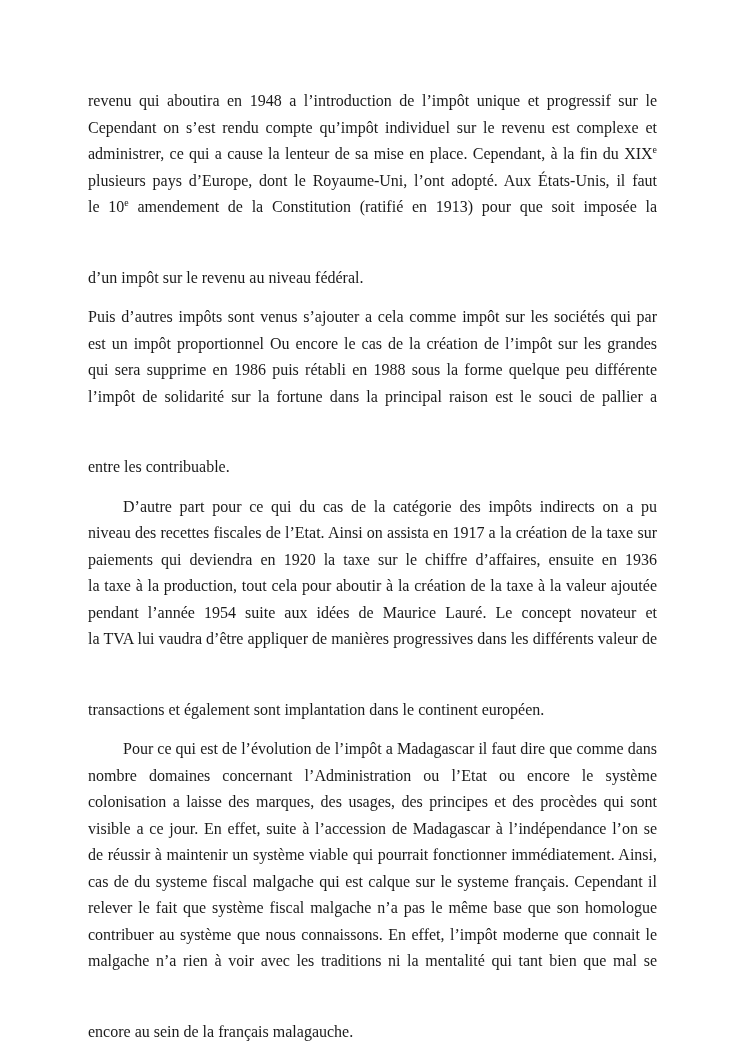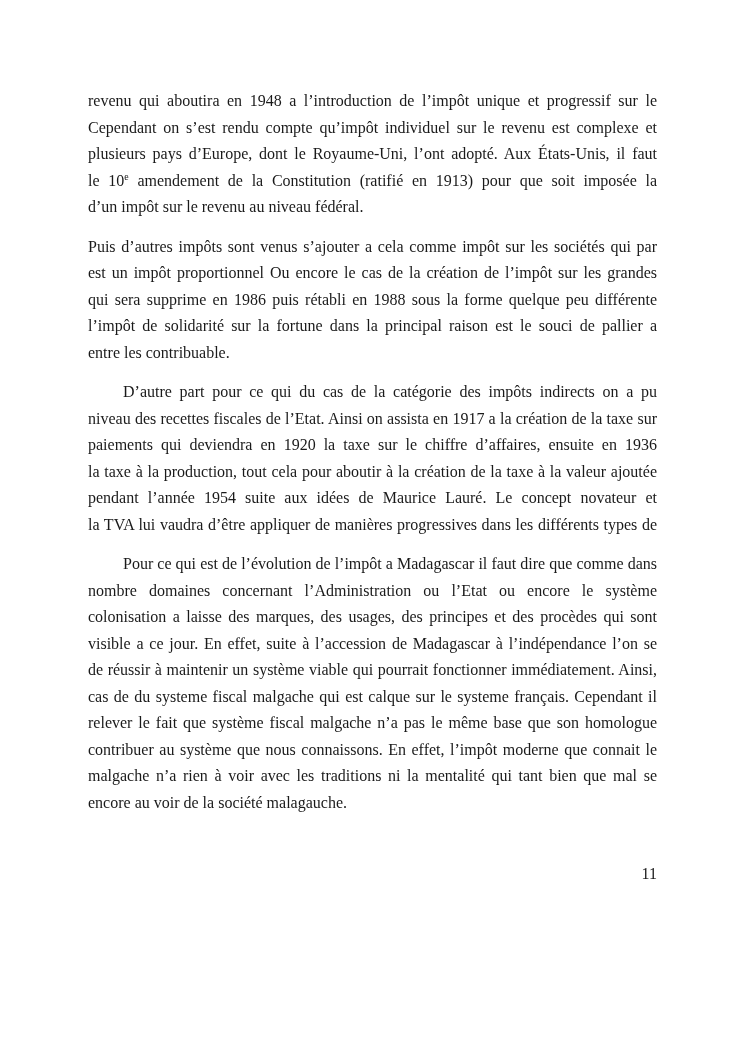--- a/index.html
+++ b/index.html
@@ -17,71 +17,73 @@
   }
   .para { margin: 0 0 13px 0; }
   .line {
     line-height: 26.5px;
     height: 26.5px;
     overflow: hidden;
     text-align: justify;
     text-align-last: justify;
     white-space: normal;
   }
-  .line.last { text-align-last: left; }
+  .line.last { text-align-last: left; margin-top: 44px; }
   .line.indent { text-indent: 35px; }
   sup {
     font-size: 0.62em;
     line-height: 0;
     vertical-align: super;
   }
   .page-number {
     margin-top: 45px;
     line-height: 26px;
     text-align: right;
   }
 </style>
 </head>
 <body>
 
 <div class="page">
 
   <div class="para">
     <div class="line">revenu qui aboutira en 1948 a l’introduction de l’impôt unique et progressif sur le revenu.</div>
     <div class="line">Cependant on s’est rendu compte qu’impôt individuel sur le revenu est complexe et difficile à</div>
+    <div class="line"><span>administrer, ce qui a cause la lenteur de sa mise en place. Cependant, à la fin du XIX</span><sup>e</sup></div>
     <div class="line">plusieurs pays d’Europe, dont le Royaume-Uni, l’ont adopté. Aux États-Unis, il faut attendre</div>
     <div class="line"><span>le 10</span><sup>e</sup><span> amendement de la Constitution (ratifié en 1913) pour que soit imposée la légitimité</span></div>
     <div class="line last">d’un impôt sur le revenu au niveau fédéral.</div>
   </div>
 
   <div class="para">
     <div class="line">Puis d’autres impôts sont venus s’ajouter a cela comme impôt sur les sociétés qui par contre</div>
     <div class="line">est un impôt proportionnel Ou encore le cas de la création de l’impôt sur les grandes fortunes</div>
     <div class="line">qui sera supprime en 1986 puis rétabli en 1988 sous la forme quelque peu différente qu’est</div>
     <div class="line">l’impôt de solidarité sur la fortune dans la principal raison est le souci de pallier a l’inégalité</div>
     <div class="line last">entre les contribuable.</div>
   </div>
 
   <div class="para">
     <div class="line indent">D’autre part pour ce qui du cas de la catégorie des impôts indirects on a pu constater</div>
     <div class="line">niveau des recettes fiscales de l’Etat. Ainsi on assista en 1917 a la création de la taxe sur les</div>
     <div class="line">paiements qui deviendra en 1920 la taxe sur le chiffre d’affaires, ensuite en 1936 remplace par</div>
     <div class="line">la taxe à la production, tout cela pour aboutir à la création de la taxe à la valeur ajoutée (TVA)</div>
     <div class="line">pendant l’année 1954 suite aux idées de Maurice Lauré. Le concept novateur et ingénieux de</div>
-    <div class="line">la TVA lui vaudra d’être appliquer de manières progressives dans les différents types de</div>
+    <div class="line">la TVA lui vaudra d’être appliquer de manières progressives dans les différents valeur de</div>
+    <div class="line last">transactions et également sont implantation dans le continent européen.</div>
   </div>
 
   <div class="para">
     <div class="line indent">Pour ce qui est de l’évolution de l’impôt a Madagascar il faut dire que comme dans de</div>
     <div class="line">nombre domaines concernant l’Administration ou l’Etat ou encore le système fiscal...etc., la</div>
     <div class="line">colonisation a laisse des marques, des usages, des principes et des procèdes qui sont encore</div>
     <div class="line">visible a ce jour. En effet, suite à l’accession de Madagascar à l’indépendance l’on se devait</div>
     <div class="line">de réussir à maintenir un système viable qui pourrait fonctionner immédiatement. Ainsi, fut le</div>
     <div class="line">cas de du systeme fiscal malgache qui est calque sur le systeme français. Cependant il faut</div>
     <div class="line">relever le fait que système fiscal malgache n’a pas le même base que son homologue français</div>
     <div class="line">contribuer au système que nous connaissons. En effet, l’impôt moderne que connait le citoyen</div>
     <div class="line">malgache n’a rien à voir avec les traditions ni la mentalité qui tant bien que mal se maintien</div>
-    <div class="line last">encore au voir de la société malagauche.</div>
+    <div class="line last">encore au sein de la français malagauche.</div>
   </div>
 
   <div class="page-number">11</div>
 
 </div>
 
 </body></html>

